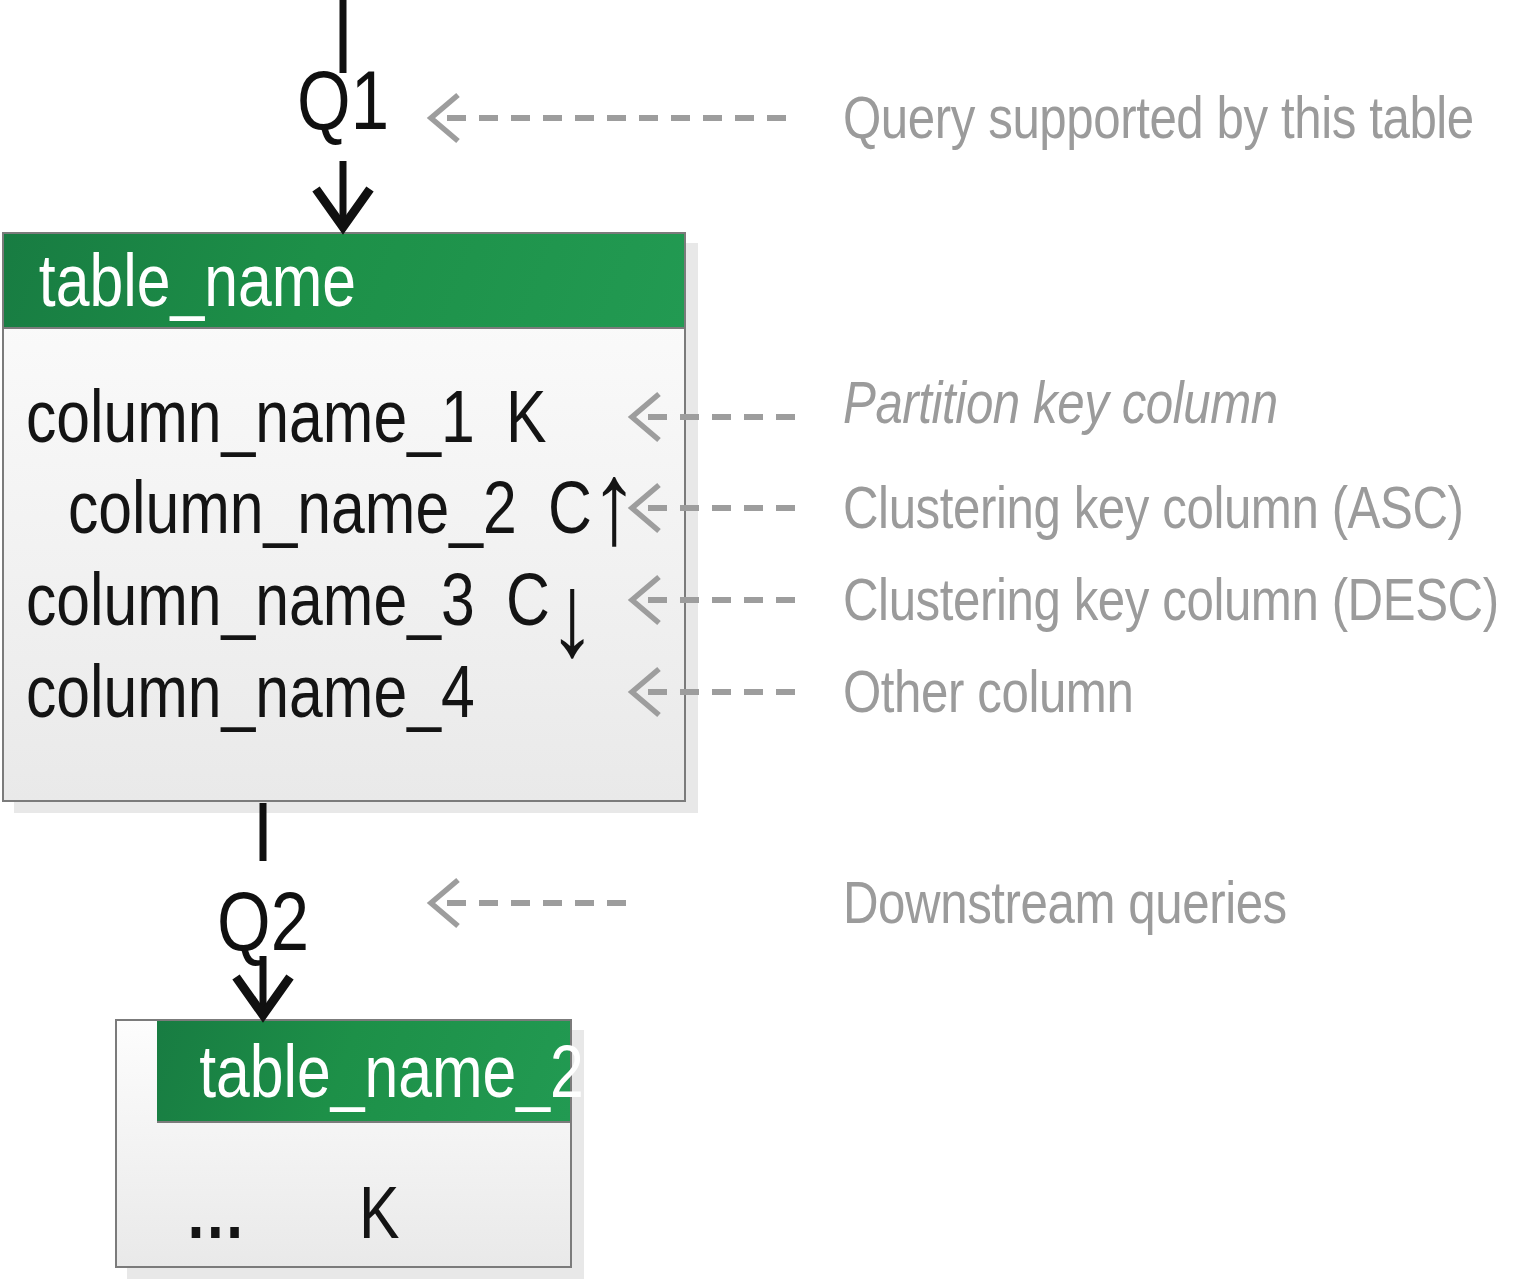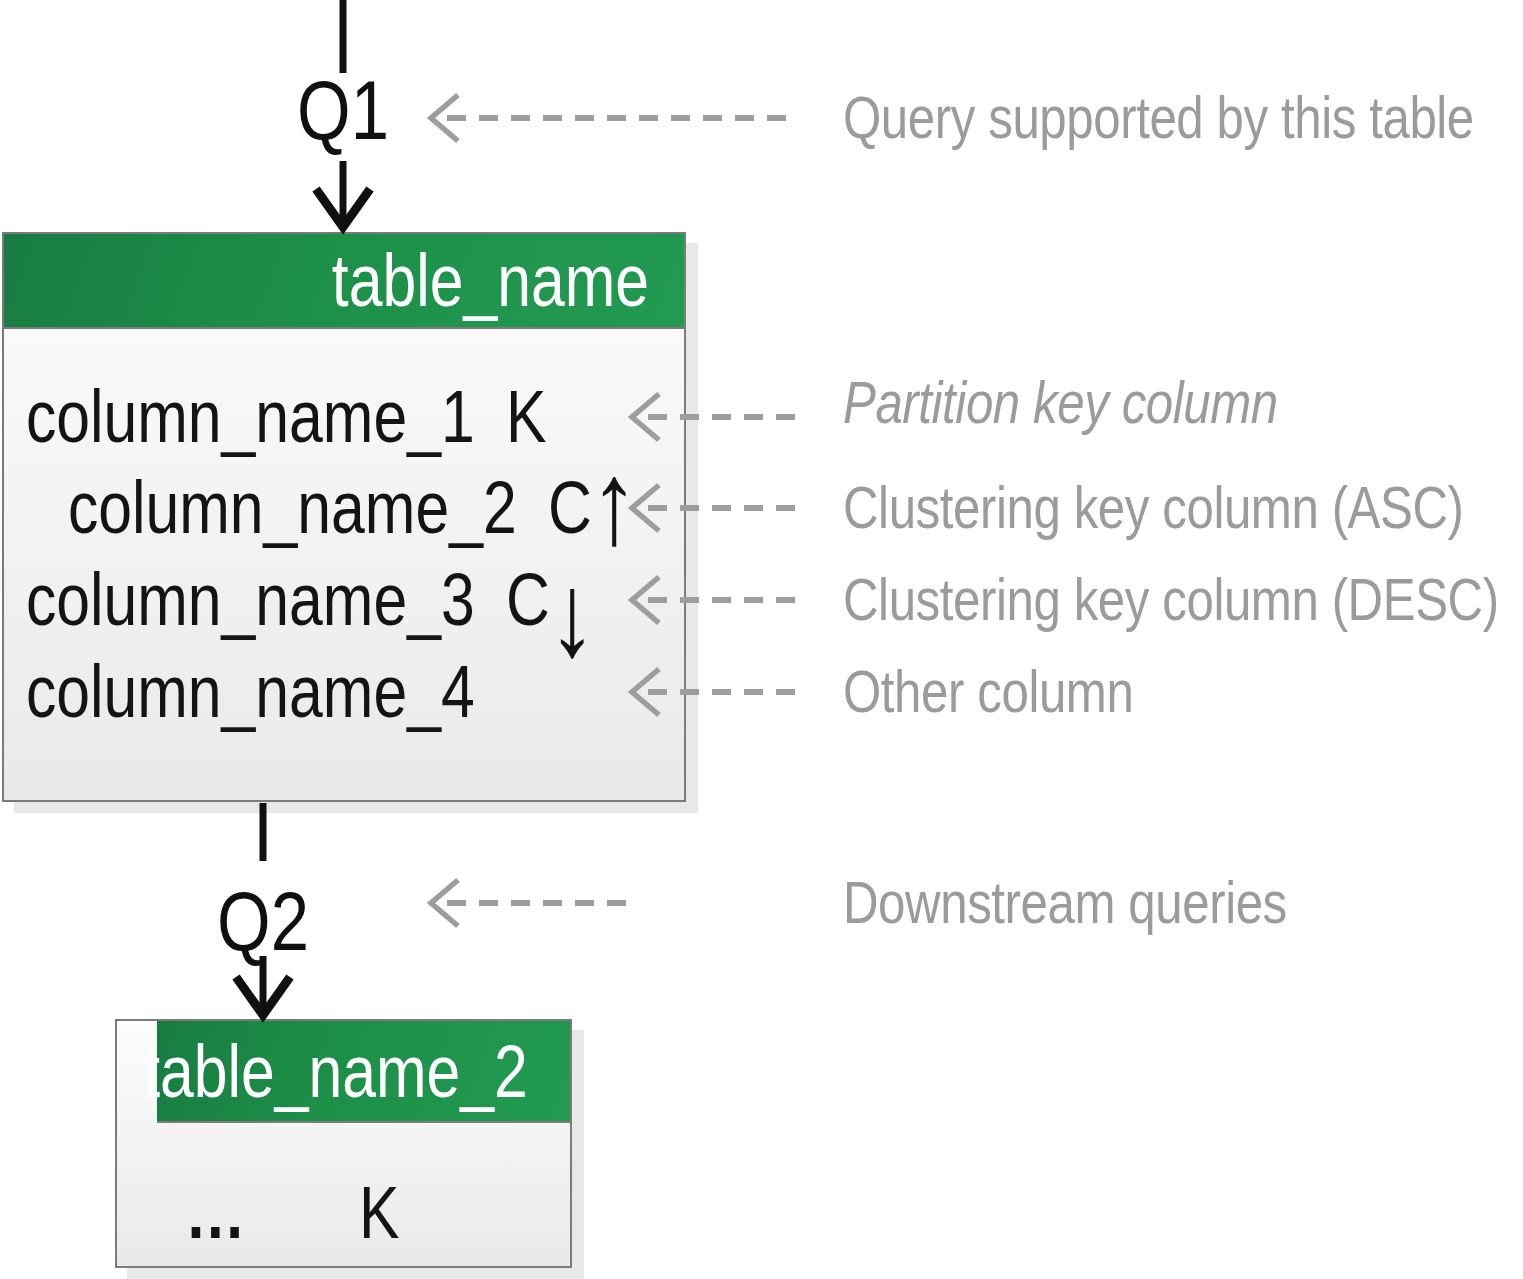--- a/index.html
+++ b/index.html
@@ -35,21 +35,21 @@
     position:absolute;box-sizing:border-box;
     border:2px solid #7b7b7b;
     box-shadow:12px 11px 0 #e8e8e8;
     background:linear-gradient(#fdfdfd, #e9e9e9);
     z-index:1;
   }
   .thead{
     box-sizing:border-box;width:100%;
     border-bottom:2px solid #7b7b7b;
     background:linear-gradient(110deg,#187c42 0%, #1d9048 45%, #229a52 100%);
-    display:flex;align-items:center;justify-content:flex-end;
+    display:flex;align-items:center;justify-content:flex-start;
   }
   .thead .ttitle{
     color:#ffffff;font-size:74px;font-weight:400;letter-spacing:0;
   }
   .tbody{position:relative;width:100%;}
   .trow{position:absolute;left:0;right:0;height:90px;}
   .trow span{position:absolute;line-height:90px;}
   .cname{left:22px;font-size:74px;color:#141414;}
   .ckey{left:502px;font-size:74px;color:#141414;}
   .kdir{left:544px;font-size:118px;color:#141414;transform:scaleX(0.82);transform-origin:0 50%;}
@@ -101,21 +101,21 @@
         <polyline points="659,669 632,692 659,715" stroke-width="5.5"></polyline>
         <line x1="648" y1="692" x2="800" y2="692" stroke-width="6" stroke-dasharray="19 13"></line>
       </g>
       <g>
         <polyline points="458,880 431,903 458,926" stroke-width="5.5"></polyline>
         <line x1="447" y1="903" x2="630" y2="903" stroke-width="6" stroke-dasharray="19 13"></line>
       </g>
     </g>
   </svg>
 
-  <div class="qlabel" style="left:283px;top:68px;">
+  <div class="qlabel" style="left:283px;top:58px;">
     <span class="cond centered" style="display:inline-block;">Q1</span>
   </div>
 
   <div class="qlabel" style="left:203px;top:879px;">
     <span class="cond centered" style="display:inline-block;">Q2</span>
   </div>
 
   <div class="note" style="top:83px;">
     <span class="cond" style="display:inline-block;">Query supported by this table</span>
   </div>

